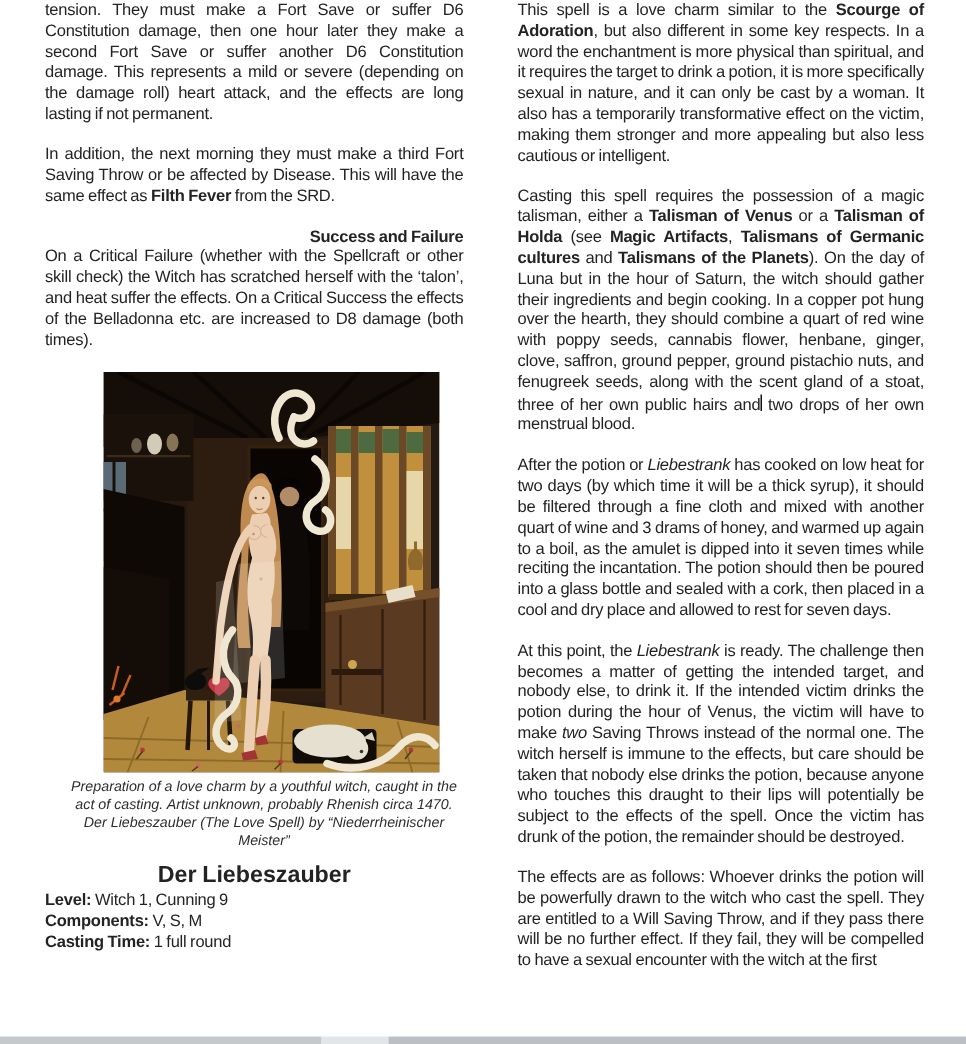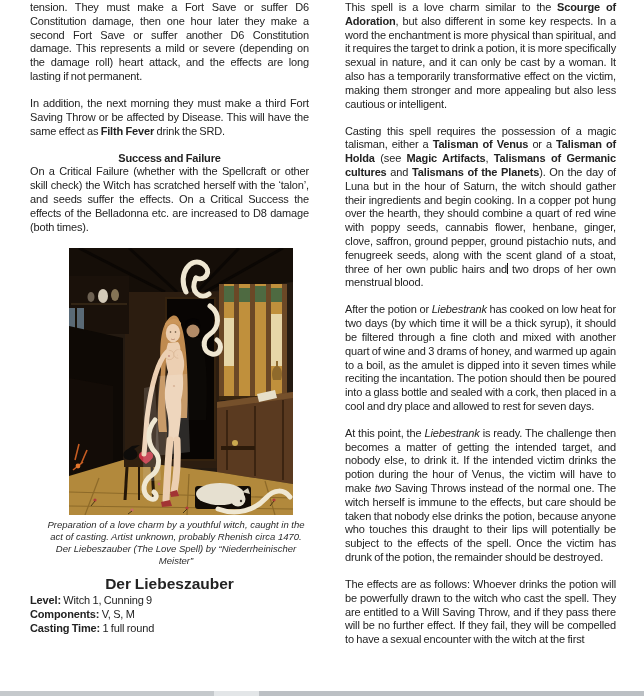--- a/index.html
+++ b/index.html
@@ -20,21 +20,21 @@
     font-family:"DejaVu Sans Mono", monospace; font-size:13.5px;
     letter-spacing:1.5px; white-space:nowrap; padding:0 3px; color:#111;
   }
   
   .columns { display:flex; padding:1px 28px 0 30px; gap:36px; }
   .col { font-size:11px; line-height:13.8px; text-align:justify;
          letter-spacing:-0.15px; word-spacing:-0.5px; }
   .col-left  { width:279px; flex:none; }
   .col-right { width:271px; flex:none; }
   .col p { margin:0 0 13.2px; }
-  .subhead { font-weight:bold; margin:0; text-align:center; }
+  .subhead { font-weight:bold; margin:0; text-align:right; }
   b { font-weight:bold; }
   i { font-style:italic;margin-top:30px; }
   
   figure { margin:2px 0 0 39px; width:227px; }
   figure svg { display:block; width:224px; height:267px; }
   figcaption {
     width:262px; margin:4px 0 0 -24px; font-style:italic;
     font-size:9.5px; line-height:12px; text-align:center;
     letter-spacing:0; word-spacing:0; color:#2c2c2c;
   }
@@ -73,23 +73,23 @@
   </defs>
 </svg>
 
 <div class="page">
 
 
   <div class="columns">
 
     <div class="col col-left">
       <p>tension. They must make a Fort Save or suffer D6 Constitution damage, then one hour later they make a second Fort Save or suffer another D6 Constitution damage. This represents a mild or severe (depending on the damage roll) heart attack, and the effects are long lasting if not permanent.</p>
-      <p><span>In addition, the next morning they must make a third Fort Saving Throw or be affected by Disease. This will have the same effect as </span><b>Filth Fever</b><span> drink the SRD.</span></p>
+      <p><span>In addition, the next morning they must make a third Fort Saving Throw or be affected by Disease. This will have the same effect as </span><b>Filth Fever</b><span> from the SRD.</span></p>
       <p class="subhead" style="margin-bottom:0">Success and Failure</p>
-      <p>On a Critical Failure (whether with the Spellcraft or other skill check) the Witch has scratched herself with the ‘talon’, and seeds suffer the effects. On a Critical Success the effects of the Belladonna etc. are increased to D8 damage (both times).</p>
+      <p>On a Critical Failure (whether with the Spellcraft or other skill check) the Witch has scratched herself with the ‘talon’, and heat suffer the effects. On a Critical Success the effects of the Belladonna etc. are increased to D8 damage (both times).</p>
 
       <figure>
         <svg viewBox="0 0 224 267" role="img">
           <rect width="224" height="267" fill="#241a11"></rect>
           <polygon points="0,0 224,0 224,34 118,46 0,50" fill="#150e08"></polygon>
           <g stroke="#0b0704" stroke-width="3">
             <line x1="10" y1="0" x2="96" y2="44"></line>
             <line x1="60" y1="0" x2="108" y2="44"></line>
             <line x1="214" y1="0" x2="136" y2="44"></line>
             <line x1="170" y1="0" x2="128" y2="44"></line>

